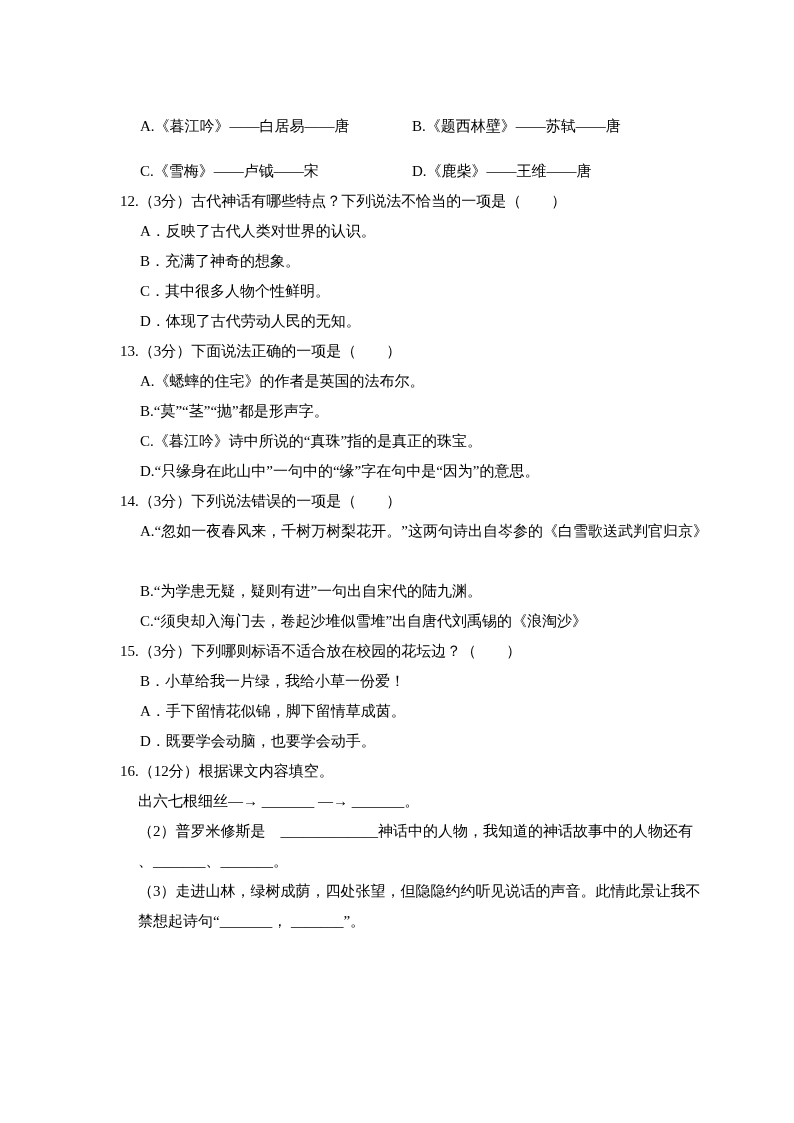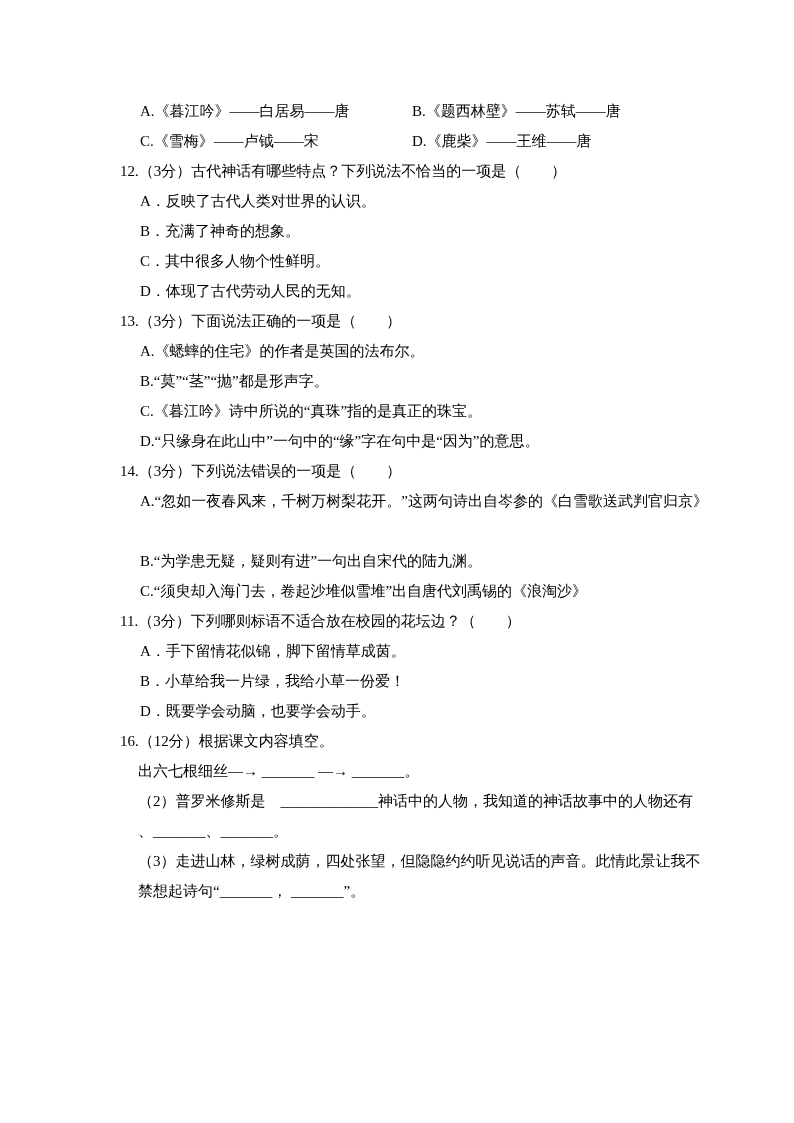--- a/index.html
+++ b/index.html
@@ -9,21 +9,21 @@
     font-family: "Liberation Serif", "DejaVu Serif", serif;
     font-size: 15px; line-height: 30px;
     overflow: hidden;
   }
   .page {
     width: 794px; height: 1123px;
     box-sizing: border-box;
     padding: 96px 56px 0 120px;
     background: #ffffff;
   }
-  .two-col { display: flex; }
+  .two-col { display: flex; margin-top: 15px; }
   .two-col .col-a { margin-left: 20px; width: 272px; flex: none; }
   .two-col .col-b { flex: 1; }
   .question { }
   .stem { margin-left: 0; }
   .option { margin-left: 20px; }
   .gap-after { margin-bottom: 30px; }
   .cont { margin-left: 18px; }
   .blank-line { letter-spacing: 0; }
 </style>
 </head>
@@ -57,23 +57,23 @@
   </div>
 
   <div class="question">
     <div class="stem">14.（3分）下列说法错误的一项是（　　）</div>
     <div class="option gap-after">A.“忽如一夜春风来，千树万树梨花开。”这两句诗出自岑参的《白雪歌送武判官归京》</div>
     <div class="option">B.“为学患无疑，疑则有进”一句出自宋代的陆九渊。</div>
     <div class="option">C.“须臾却入海门去，卷起沙堆似雪堆”出自唐代刘禹锡的《浪淘沙》</div>
   </div>
 
   <div class="question">
-    <div class="stem">11.（3分）下列哪则标语不适合放在校园的花坛边？（　　）</div>
+    <div class="stem">15.（3分）下列哪则标语不适合放在校园的花坛边？（　　）</div>
+    <div class="option">B．小草给我一片绿，我给小草一份爱！</div>
     <div class="option">A．手下留情花似锦，脚下留情草成茵。</div>
-    <div class="option">B．小草给我一片绿，我给小草一份爱！</div>
     <div class="option">D．既要学会动脑，也要学会动手。</div>
   </div>
 
   <div class="question">
     <div class="stem">16.（12分）根据课文内容填空。</div>
     <div class="cont blank-line">出六七根细丝—→ _______ —→ _______。</div>
     <div class="cont">（2）普罗米修斯是　_____________神话中的人物，我知道的神话故事中的人物还有</div>
     <div class="cont blank-line">、_______、_______。</div>
     <div class="cont">（3）走进山林，绿树成荫，四处张望，但隐隐约约听见说话的声音。此情此景让我不</div>
     <div class="cont blank-line">禁想起诗句“_______， _______”。</div>

